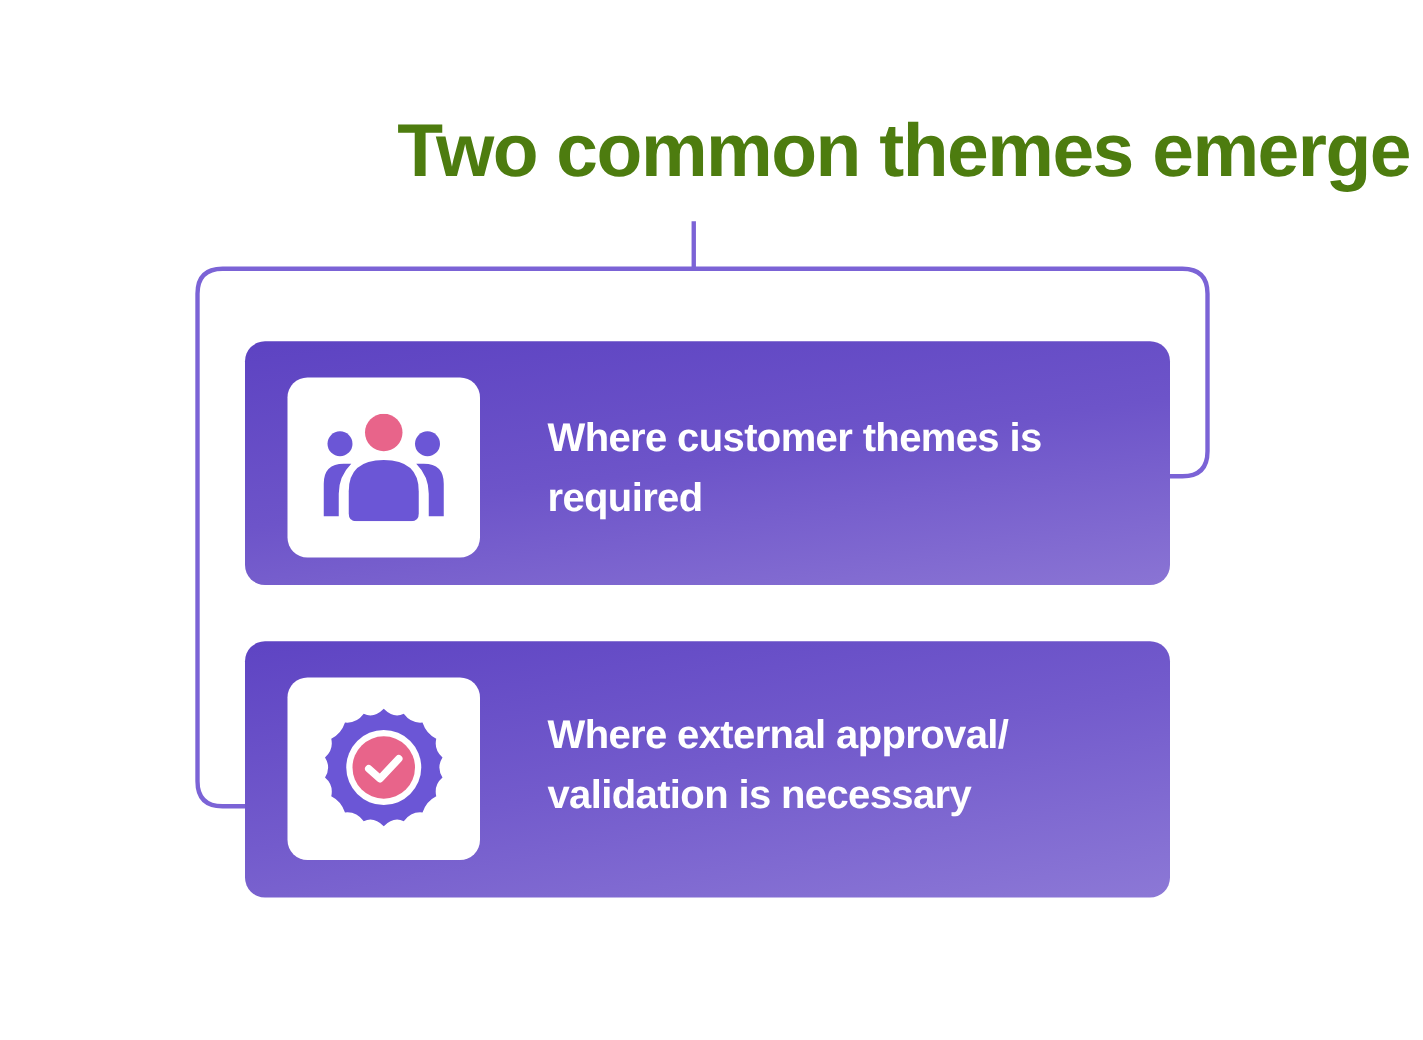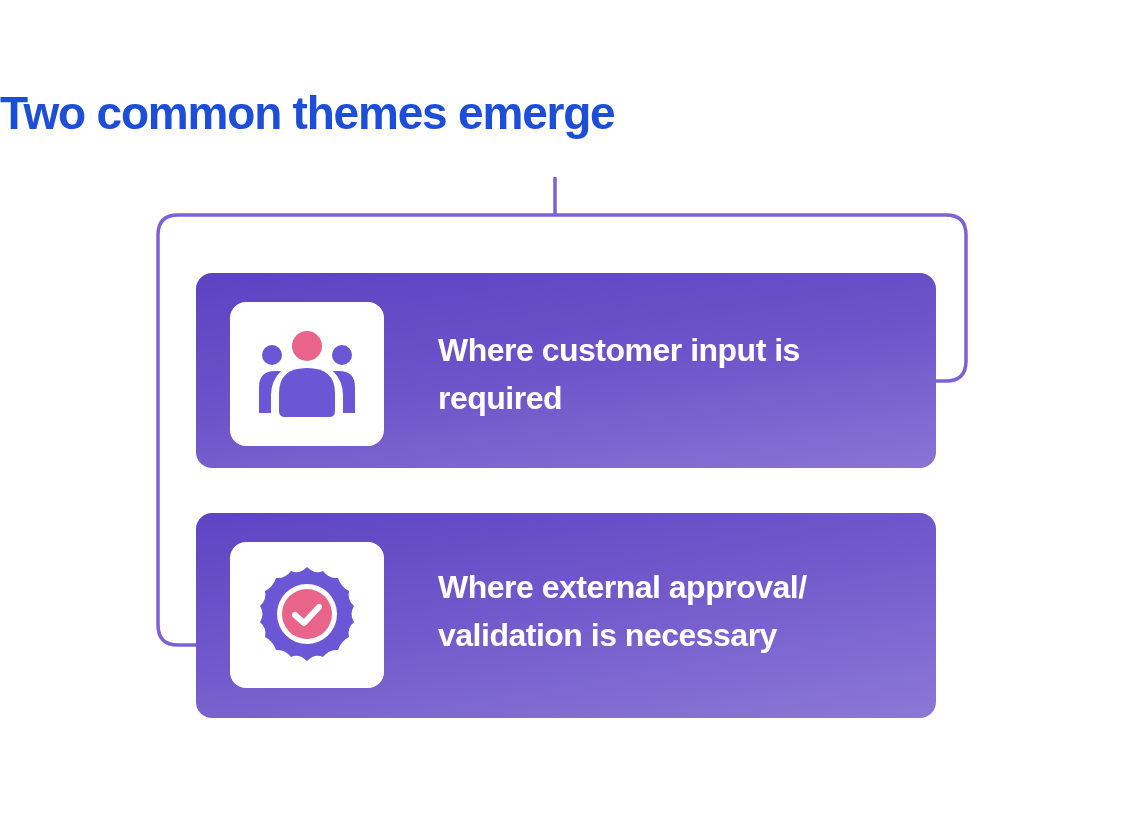--- a/index.html
+++ b/index.html
@@ -12,25 +12,25 @@
       height: 832px;
       position: relative;
       overflow: hidden;
       font-family: "Liberation Sans", "DejaVu Sans", sans-serif;
     }
     .title {
       position: absolute;
       left: 0;
       top: 86px;
       width: 1128px;
-      text-align: left;
-      font-size: 46px;
+      text-align: right;
+      font-size: 60px;
       font-weight: 700;
       letter-spacing: -1.2px;
-      color: #1d4ed8;
+      color: #4d7c0f;
     }
     .connectors {
       position: absolute;
       left: 0;
       top: 0;
       width: 1138px;
       height: 832px;
       pointer-events: none;
     }
     .card {
@@ -88,21 +88,21 @@
       <circle cx="85" cy="24" r="10" fill="#6b56d6"></circle>
 
       <circle cx="50" cy="15" r="15" fill="#e8648a"></circle>
 
       <path d="M 2 82 L 2 56 Q 2 40 18 40 L 24 40 Q 14 50 14 64 L 14 82 Q 8 82 2 82 Z" fill="#6b56d6"></path>
       <path d="M 98 82 L 98 56 Q 98 40 82 40 L 76 40 Q 86 50 86 64 L 86 82 Q 92 82 98 82 Z" fill="#6b56d6"></path>
 
       <path d="M 22 80 L 22 62 Q 22 37 50 37 Q 78 37 78 62 L 78 80 Q 78 86 72 86 L 28 86 Q 22 86 22 80 Z" fill="#6b56d6"></path>
     </svg>
   </div>
-  <div class="card-text">Where customer input is required</div>
+  <div class="card-text">Where customer themes is required</div>
 </div>
 
 <div class="card c2">
   <div class="icon-tile">
     <svg width="100" height="100" viewBox="0 0 100 100" xmlns="http://www.w3.org/2000/svg">
 
       <path fill="#6b56d6" d="
         M 50 2
         Q 58 10 66 6
         Q 72 14 81 13

